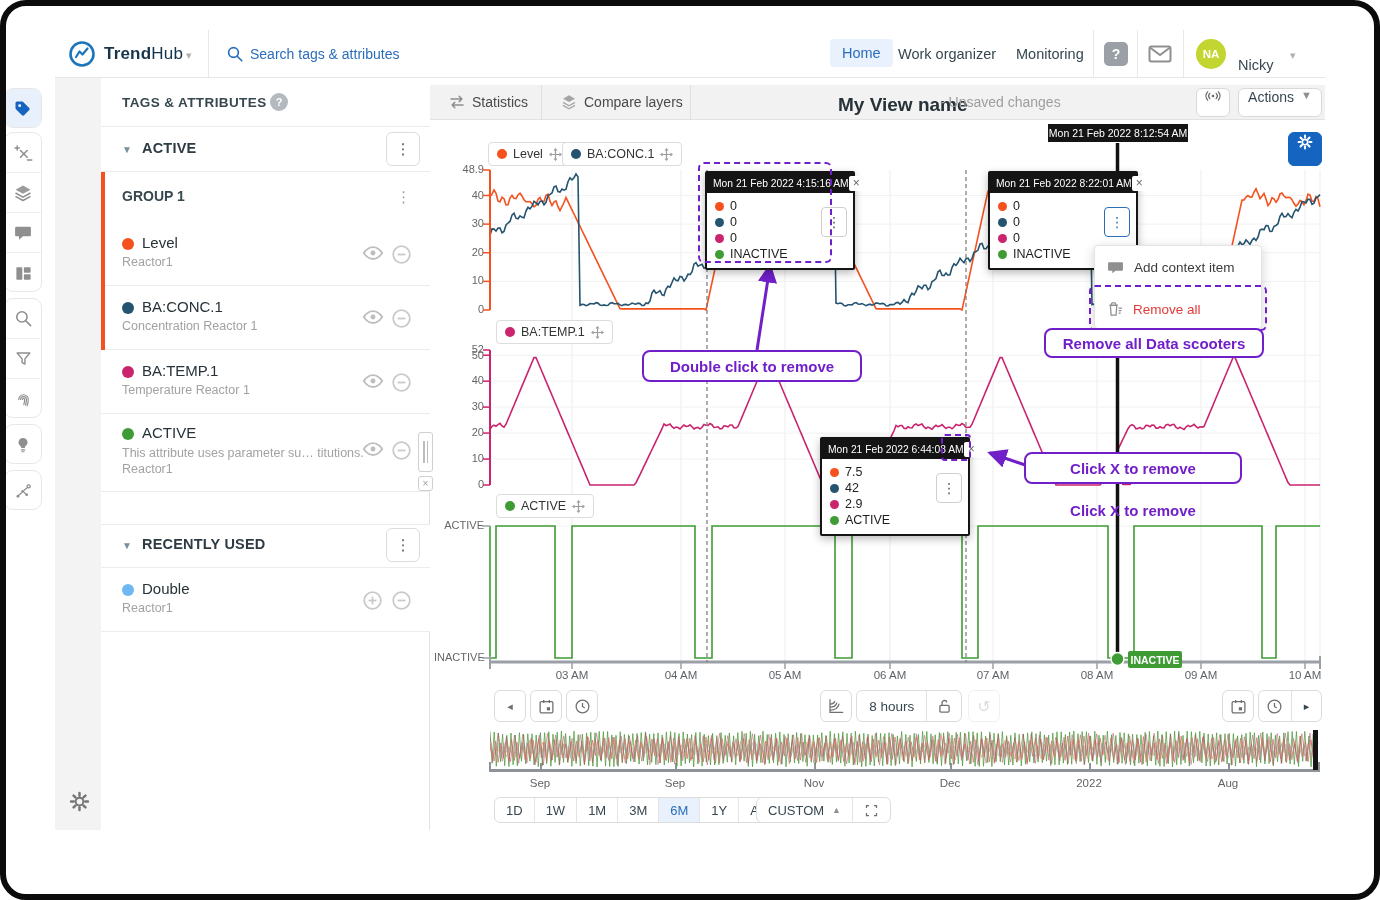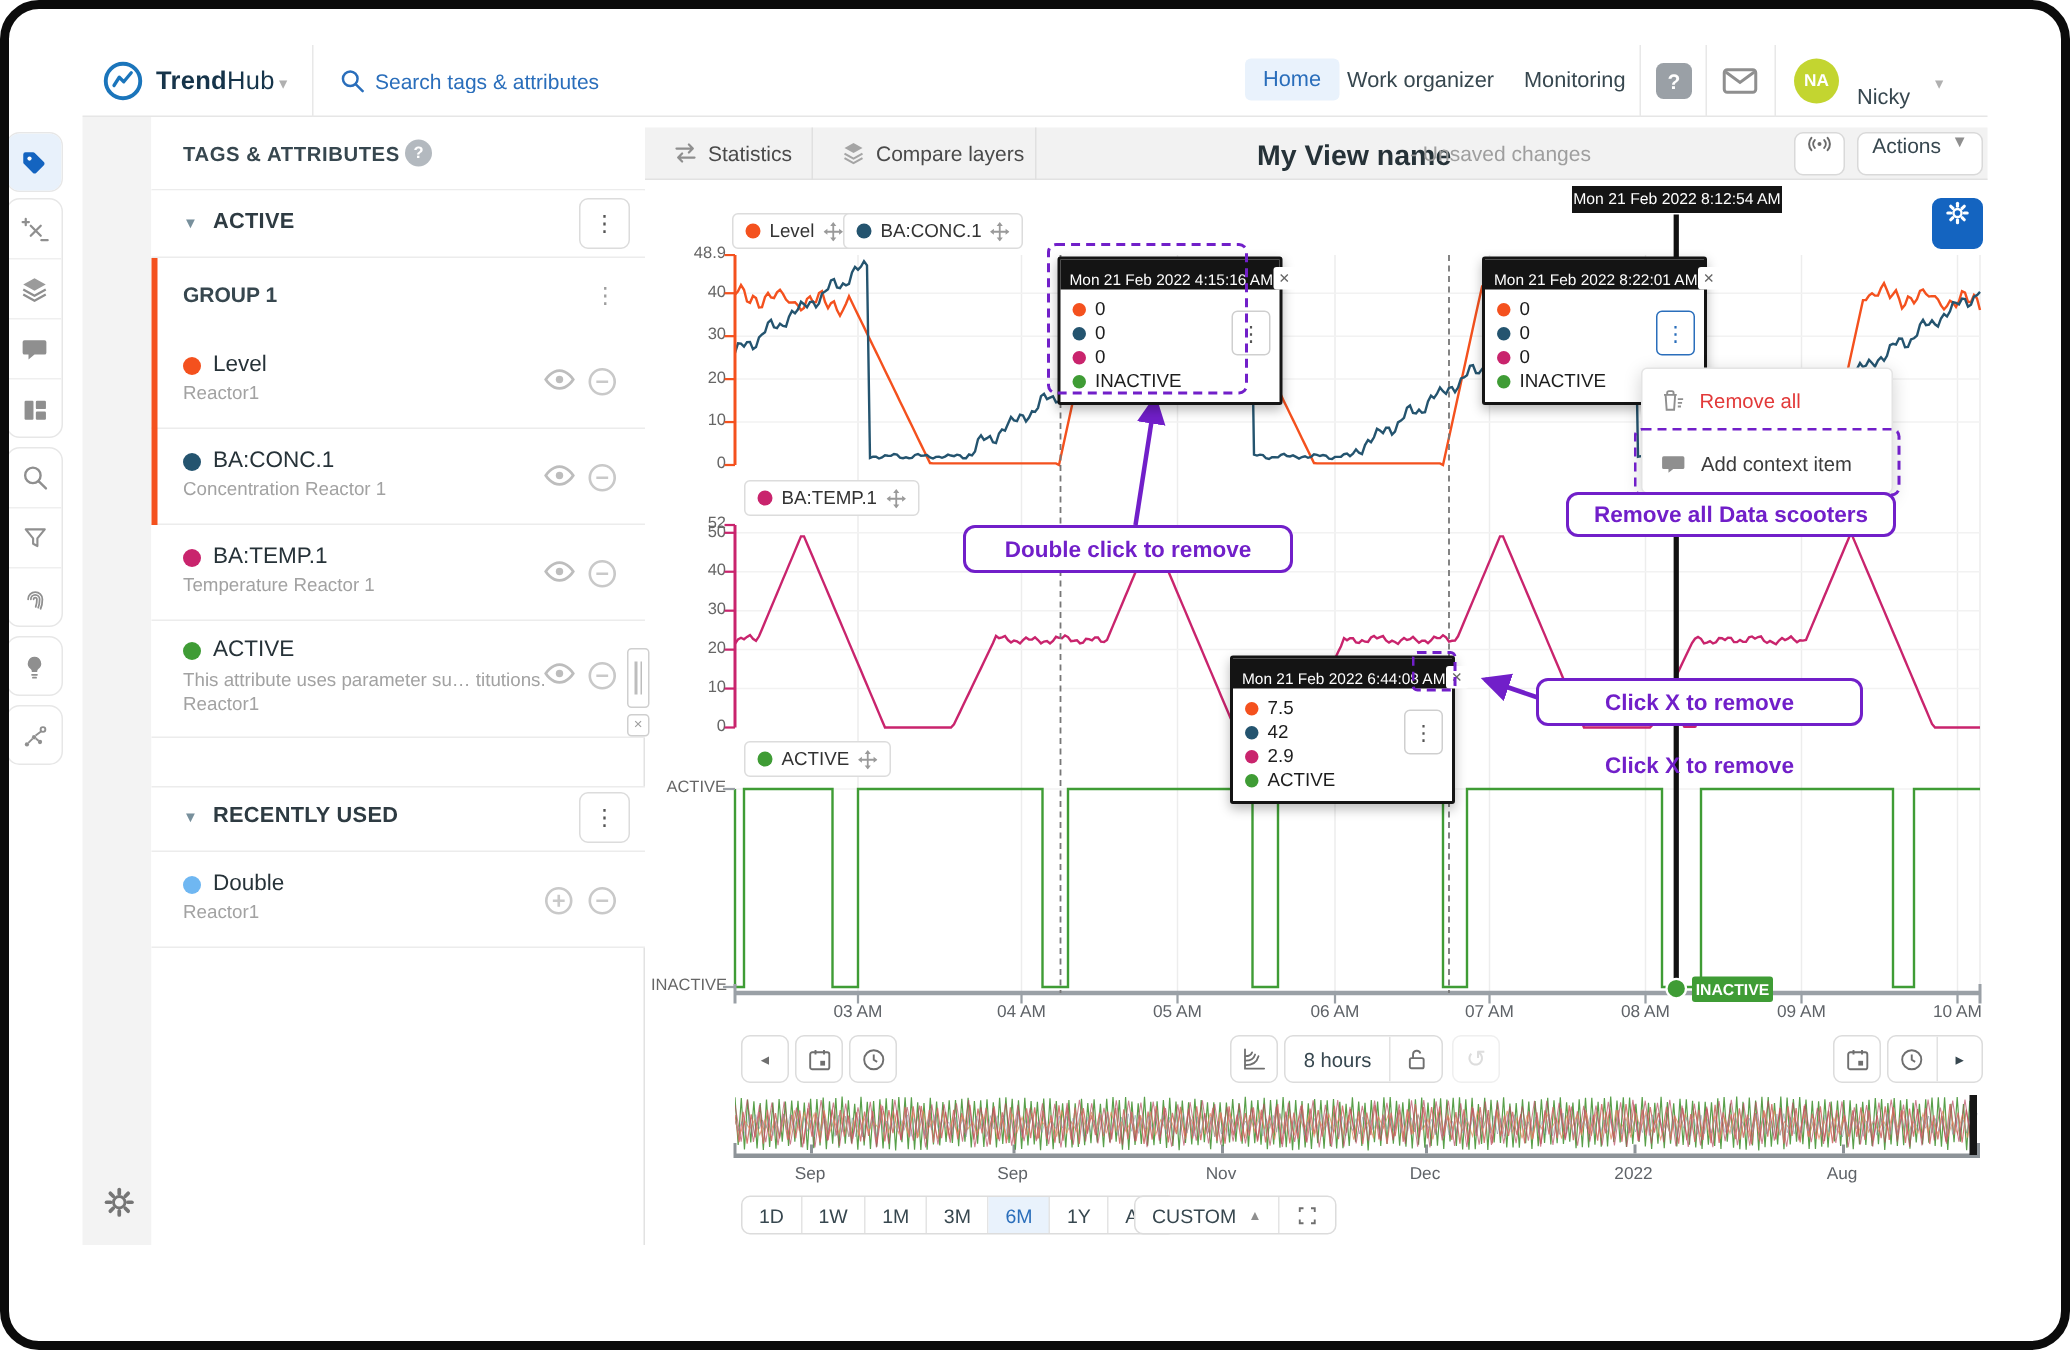--- a/index.html
+++ b/index.html
@@ -41,21 +41,21 @@
 .vh-status{font-size:14px;color:#9e9e9e}
 .btn{border:1px solid #d9d9d9;border-radius:6px;background:#fff;display:flex;align-items:flex-start;justify-content:center;color:#6b6b6b}
 
 .ylab{position:absolute;width:34px;text-align:right;font-size:11px;color:#666;line-height:13px}
 .xlab{position:absolute;width:52px;text-align:center;font-size:11.5px;color:#5f6368}
 .mlab{position:absolute;width:44px;text-align:center;font-size:11.5px;color:#5f6368}
 .pill{position:absolute;display:inline-flex;align-items:center;gap:6px;height:24px;padding:0 8px;border:1px solid #dcdcdc;border-radius:4px;background:#fff;font-size:12.5px;color:#333;z-index:3}
 .pill .pdot{width:10px;height:10px;border-radius:50%}
 
 .scooter{position:absolute;width:150px;border:2px solid #141414;background:#fff;border-radius:2px;box-shadow:0 3px 8px rgba(0,0,0,.28);z-index:5}
-.sc-head{height:20px;background:#141414;color:#fff;font-size:10.3px;display:flex;align-items:flex-end;justify-content:space-between;padding:0 3px 0 6px;white-space:nowrap}
+.sc-head{height:20px;background:#141414;color:#fff;font-size:10.3px;display:flex;align-items:center;justify-content:space-between;padding:0 3px 0 6px;white-space:nowrap}
 .sc-x{width:15px;height:15px;background:#fff;border-radius:2px;color:#666;font-size:12px;line-height:14px;text-align:center;flex:0 0 auto}
 .sc-body{position:relative;padding:5px 8px 6px 8px}
 .sc-row{display:flex;align-items:center;gap:6px;height:16px;font-size:12.5px;color:#1d1d1d}
 .sc-dot{width:9px;height:9px;border-radius:50%;flex:0 0 auto}
 .sc-kebab{position:absolute;right:6px;top:14px;width:26px;height:30px;border:1px solid #cfcfcf;border-radius:4px;background:#fff;color:#555;font-size:14px;display:flex;align-items:center;justify-content:center}
 .sc-kebab.blue{border-color:#2a6ebb;color:#2a6ebb}
 
 .ann{position:absolute;border:2.5px solid #711fc9;border-radius:8px;background:#fff;color:#711fc9;font-weight:bold;font-size:15px;display:flex;align-items:center;justify-content:center;z-index:7}
 .dashed-wrap{position:absolute;border:2.5px dashed #711fc9;border-radius:6px;pointer-events:none;z-index:6}
 
@@ -604,36 +604,36 @@
     <div class="sc-row">
         <span class="sc-dot" style="background:#3f9c35"></span>
         <span>ACTIVE</span>
       </div>
     <div class="sc-kebab">⋮</div>
   </div>
 </div>
 <div class="dashed-wrap" style="left:941px;top:434px;width:30px;height:27px;border-radius:4px"></div>
 
 <div id="context-menu">
+  <div class="menu-row">
+    <span>
+        <svg width="17" height="15" viewBox="0 0 24 20">
+          <path d="M3 2.5h18a1.5 1.5 0 0 1 1.5 1.5v9a1.5 1.5 0 0 1-1.5 1.5h-9L7.5 18v-3.5H3A1.5 1.5 0 0 1 1.5 13V4A1.5 1.5 0 0 1 3 2.5z" fill="#8f8f8f"></path>
+        </svg>
+      </span>
+    <span>Add context item</span>
+  </div>
   <div class="menu-row danger">
     <span>
         <svg width="16" height="17" viewBox="0 0 22 24" fill="none" stroke="#8f8f8f" stroke-width="1.8">
           <path d="M3 6h12M6 6V4a1.5 1.5 0 0 1 1.5-1.5h3A1.5 1.5 0 0 1 12 4v2M4.5 6l1 14h7l1-14"></path>
           <path d="M16 10h5M16 13.5h4M16 17h3"></path>
         </svg>
       </span>
     <span>Remove all</span>
-  </div>
-  <div class="menu-row">
-    <span>
-        <svg width="17" height="15" viewBox="0 0 24 20">
-          <path d="M3 2.5h18a1.5 1.5 0 0 1 1.5 1.5v9a1.5 1.5 0 0 1-1.5 1.5h-9L7.5 18v-3.5H3A1.5 1.5 0 0 1 1.5 13V4A1.5 1.5 0 0 1 3 2.5z" fill="#8f8f8f"></path>
-        </svg>
-      </span>
-    <span>Add context item</span>
   </div>
 </div>
 <div class="dashed-wrap" style="left:1089px;top:285px;width:178px;height:46px"></div>
 
 <div class="ann" style="left:642px;top:350px;width:220px;height:32px">Double click to remove</div>
 <div class="ann" style="left:1044px;top:328px;width:220px;height:30px">Remove all Data scooters</div>
 <div class="ann" style="left:1024px;top:452px;width:218px;height:32px">Click X to remove</div>
 <div class="abs" style="left:1033px;top:502px;width:200px;text-align:center;color:#711fc9;font-weight:bold;font-size:15px;z-index:7">Click X to remove</div>
 
 <div class="ctl" style="left:494px;top:690px">

